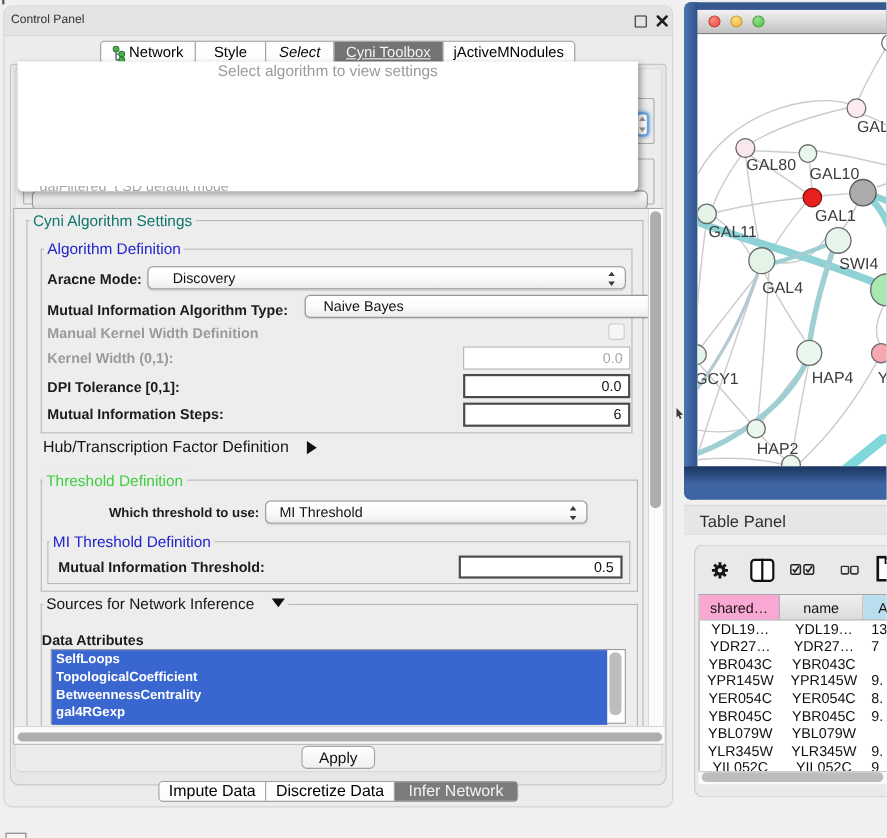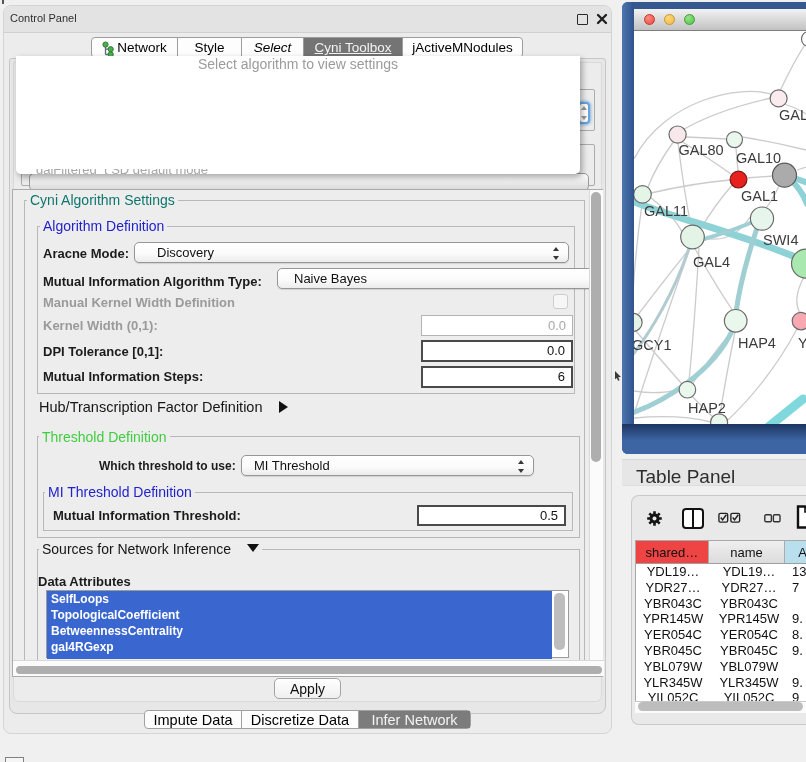--- a/index.html
+++ b/index.html
@@ -227,21 +227,21 @@
       <text x="-2" y="318.5">GCY1</text>
       <text x="104" y="317">HAP4</text>
       <text x="164" y="317">YBR</text>
       <text x="54" y="381.5">HAP2</text>
     </g>
   </svg>
 </div>
 <div class="abs" style="left:622px;top:424px;width:184px;height:30px;background:linear-gradient(#1C3560,#3E65A3 55%,#3E65A3);border-radius:0 0 0 6px;"></div>
 
 <div class="abs" style="left:622px;top:459px;width:184px;height:27px;background:#E6E6E6;border-top:1px solid #D8D8D8;border-bottom:1px solid #DDD;">
-  <div class="abs" style="left:14px;top:6px;font-size:19px;color:#2E2E2E;">Table Panel</div>
+  <div class="abs" style="left:14px;top:6px;font-size:15px;color:#2E2E2E;">Table Panel</div>
 </div>
 <div class="abs" style="left:631px;top:495px;width:175px;height:230px;background:#E9E9E9;border:1px solid #C9C9C9;border-right:none;border-radius:8px 0 0 8px;">
 
   <svg class="abs" style="left:14px;top:14px;" width="17" height="17" viewBox="0 0 17 17">
     <g fill="#151515">
         <circle cx="8.5" cy="8.5" r="5"></circle>
     <g stroke="#151515" stroke-width="2.6">
       <path d="M8.5 1.2 V4 M8.5 13 V15.8 M1.2 8.5 H4 M13 8.5 H15.8 M3.3 3.3 L5.3 5.3 M11.7 11.7 L13.7 13.7 M13.7 3.3 L11.7 5.3 M5.3 11.7 L3.3 13.7"></path>
     </g>
     <circle cx="8.5" cy="8.5" r="2" fill="#E9E9E9"></circle>
@@ -262,21 +262,21 @@
       <rect x="9.4" y="0.8" width="6.6" height="6.9" rx="1.2"></rect>
     </g>
   </svg>
   <svg class="abs" style="left:164px;top:9px;" width="16" height="24" viewBox="0 0 16 24">
     <path d="M2 1.5 H9 L14.5 7 V22.5 H2 Z" fill="#fff" stroke="#111" stroke-width="2.4"></path>
     <path d="M9 1.5 V7 H14.5" fill="none" stroke="#111" stroke-width="1.6"></path>
   </svg>
 
   <div class="abs" style="left:3px;top:44px;width:172px;height:161px;background:#fff;border-left:1px solid #A8A8A8;border-top:1px solid #A8A8A8;overflow:hidden;font-size:13px;color:#111;">
     <div style="display:flex;height:23px;border-bottom:1px solid #9E9E9E;text-align:center;">
-      <div style="width:73px;background:#ef4444;border-right:1px solid #ABABAB;line-height:23px;">shared…</div>
+      <div style="width:73px;background:#f9a8d4;border-right:1px solid #ABABAB;line-height:23px;">shared…</div>
       <div style="width:77px;background:linear-gradient(#EFEFEF,#DCDCDC);border-right:1px solid #ABABAB;line-height:23px;">name</div>
       <div style="flex:1;background:#B9DFEF;line-height:23px;padding-left:13px;">A</div>
     </div>
     <div class="trow">
         <span>YDL19…</span>
         <span>YDL19…</span>
         <span>13</span>
       </div>
     <div class="trow">
         <span>YDR27…</span>

